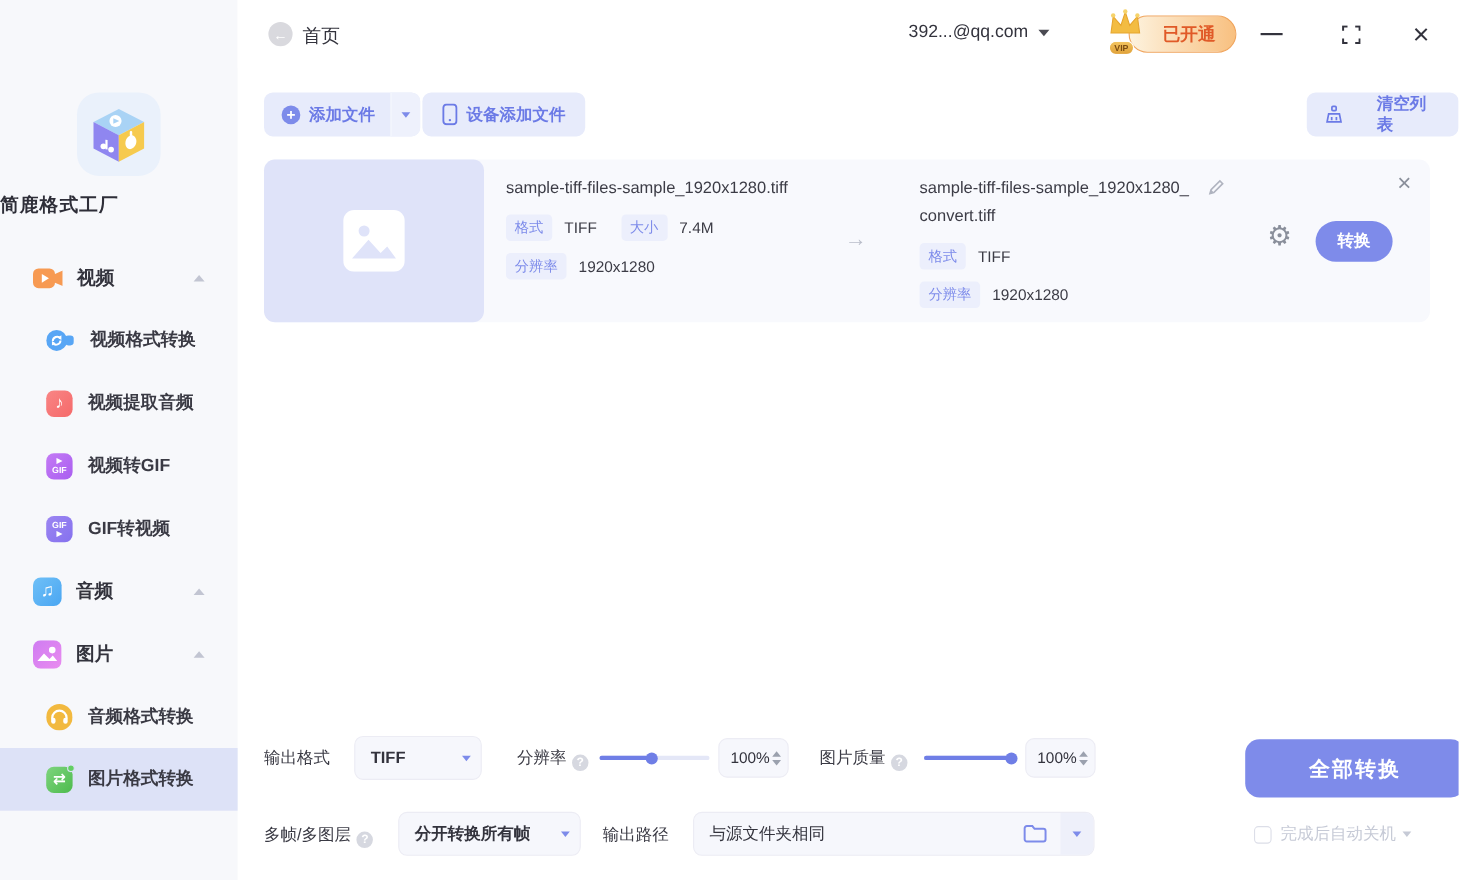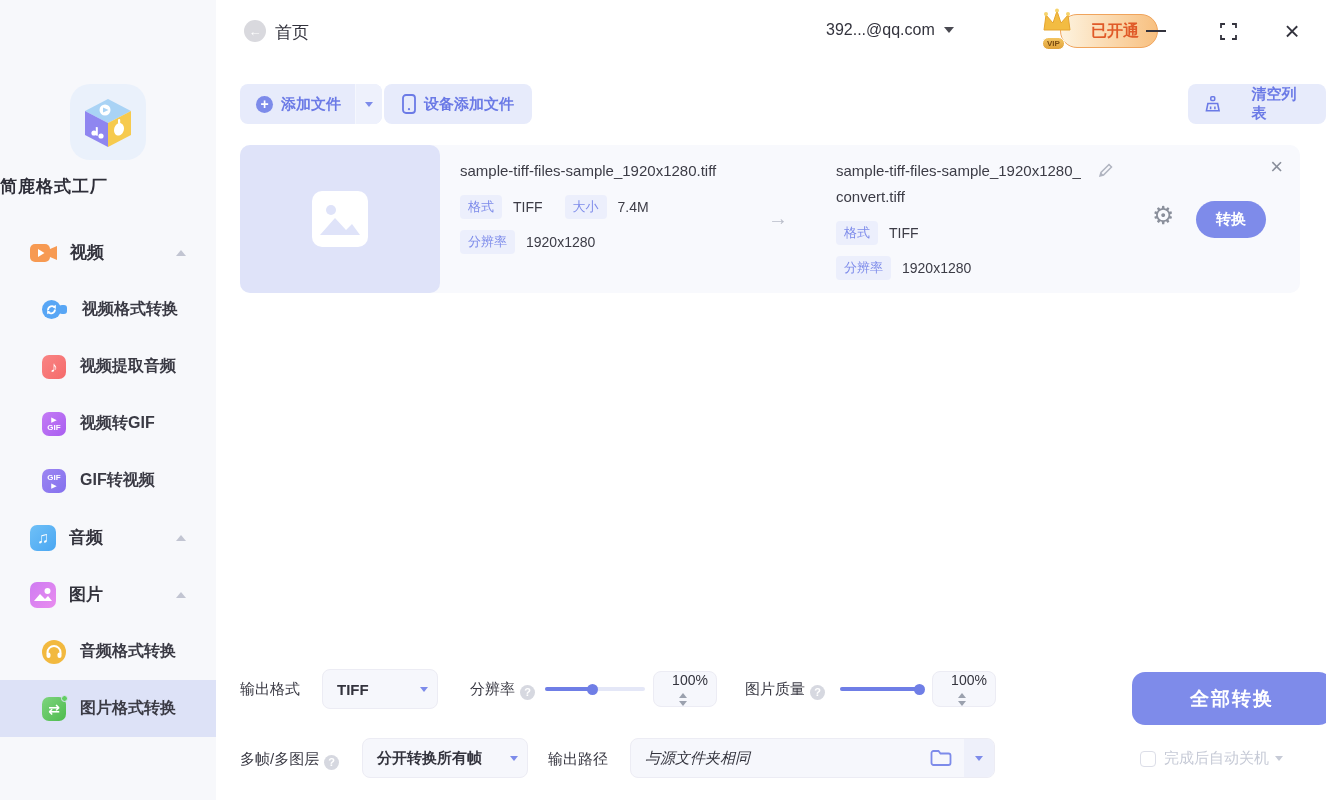--- a/index.html
+++ b/index.html
@@ -21,21 +21,21 @@
   .nav-sub.selected { background:#dde2f7; }
   .collapse-caret { position:absolute; right:30px; width:0; height:0; border-left:5px solid transparent; border-right:5px solid transparent; border-bottom:6px solid #c2c5d2; }
   .sq-ic { border-radius:7px; display:flex; align-items:center; justify-content:center; color:#fff; }
 
   
   .topbar { position:absolute; left:216px; top:0; width:1110px; height:62px; background:#fff; }
   .back-btn { position:absolute; left:28px; top:20px; width:22px; height:22px; border-radius:50%; background:#d9d9de; color:#fff; display:flex; align-items:center; justify-content:center; font-size:13px; cursor:pointer; }
   .home-label { position:absolute; left:59px; top:21px; font-size:17px; color:#33333d; }
   .account { position:absolute; left:610px; top:21px; font-size:16px; color:#33333d; display:flex; align-items:center; cursor:pointer; }
   .caret-down-dark { margin-left:9px; width:0; height:0; border-left:5px solid transparent; border-right:5px solid transparent; border-top:6px solid #4a4a52; }
-  .vip-badge { position:absolute; left:824px; top:11px; height:38px; cursor:pointer;text-align:right; }
+  .vip-badge { position:absolute; left:790px; top:11px; height:38px; cursor:pointer;text-align:right; }
   .vip-pill { margin-left:20px; height:34px; margin-top:3px; padding:0 18px 0 30px; border-radius:17px; background:linear-gradient(90deg,#fdf3df,#f8c080); border:1px solid #f0a45c; display:flex; align-items:center; }
   .vip-pill span { font-size:16px; font-weight:bold; color:#e05a28; }
   .vip-crown { position:absolute; left:0; top:-4px; }
   .vip-tag { position:absolute; left:2px; top:26px; background:linear-gradient(180deg,#f3c460,#e0a23a); border:1px solid #fff; border-radius:7px; font-size:8px; font-weight:bold; color:#7c4d12; padding:0 4px; line-height:11px; }
   .win-btn { position:absolute; top:0; width:40px; height:62px; display:flex; align-items:center; justify-content:center; cursor:pointer; }
   .win-min { left:920px; } .win-max { left:992px; } .win-close { left:1056px; }
   .min-bar { width:20px; height:2px; background:#33333d; }
   .close-x { font-size:26px; color:#33333d; line-height:1; }
 
   
@@ -68,26 +68,26 @@
 
   
   .ctl-label { position:absolute; font-size:15px; color:#3a3a44; }
   .help-q { display:inline-block; width:15px; height:15px; border-radius:50%; background:#d6d8e0; color:#fff; font-size:11px; font-weight:bold; text-align:center; line-height:15px; margin-left:5px; vertical-align:-2px; }
   .select-box { position:absolute; height:40px; background:#f6f7fc; border:1px solid #ececf4; border-radius:8px; display:flex; align-items:center; cursor:pointer; }
   .select-box .sel-text { padding-left:14px; font-size:15px; font-weight:bold; color:#33333d; flex:1; }
   .select-box .sel-caret { width:26px; display:flex; justify-content:center; }
   .slider { position:absolute; height:4px; border-radius:2px; background:#e4e7f7; top:687px; }
   .slider .fill { position:relative; height:4px; border-radius:2px; background:#6f7ee6; }
   .slider .dot { position:absolute; right:-5px; top:-3.5px; width:11px; height:11px; border-radius:50%; background:#6f7ee6; }
-  .spin { position:absolute; top:671px; width:64px; height:36px; background:#f6f7fc; border:1px solid #ececf4; border-radius:8px; display:flex; align-items:center;flex-direction:column; }
+  .spin { position:absolute; top:671px; width:64px; height:36px; background:#f6f7fc; border:1px solid #ececf4; border-radius:8px; display:flex; align-items:center; }
   .spin .v { flex:1; padding-left:10px; font-size:14px; color:#33333d; }
   .spin .arrows { width:18px; display:flex; flex-direction:column; align-items:center; gap:3px; padding-right:4px; }
   .tri-up { width:0; height:0; border-left:4px solid transparent; border-right:4px solid transparent; border-bottom:5px solid #9ba1ae; }
   .tri-dn { width:0; height:0; border-left:4px solid transparent; border-right:4px solid transparent; border-top:5px solid #9ba1ae; }
-  .path-field { position:absolute; left:630px; top:738px; width:365px; height:40px; background:#f6f7fc; border:1px solid #ececf4; border-radius:8px; display:flex; align-items:center; overflow:hidden; cursor:pointer;font-style:italic; }
+  .path-field { position:absolute; left:630px; top:738px; width:365px; height:40px; background:#f6f7fc; border:1px solid #ececf4; border-radius:8px; display:flex; align-items:center; overflow:hidden; cursor:pointer; }
   .path-field .p-text { flex:1; padding-left:14px; font-size:15px; color:#33333d; }
   .path-field .folder { padding-right:12px; display:flex; align-items:center; }
   .path-field .p-caret { width:30px; height:40px; background:#eef0fa; display:flex; align-items:center; justify-content:center; }
   .convert-all { position:absolute; left:1132px; top:672px; width:200px; height:53px; border-radius:13px; background:#7e8bea; color:#fff; font-size:19px; font-weight:bold; letter-spacing:2px; display:flex; align-items:center; justify-content:center; cursor:pointer; }
   .shutdown { position:absolute; left:1140px; top:749px; display:flex; align-items:center; cursor:pointer; }
   .checkbox { width:16px; height:16px; border:1px solid #dcdee8; border-radius:4px; background:#fff; }
   .shutdown .s-label { margin-left:8px; font-size:15px; color:#c6cad6; }
   .caret-down-gray { margin-left:6px; width:0; height:0; border-left:4px solid transparent; border-right:4px solid transparent; border-top:5px solid #c6cad6; }
 </style>
 </head>

